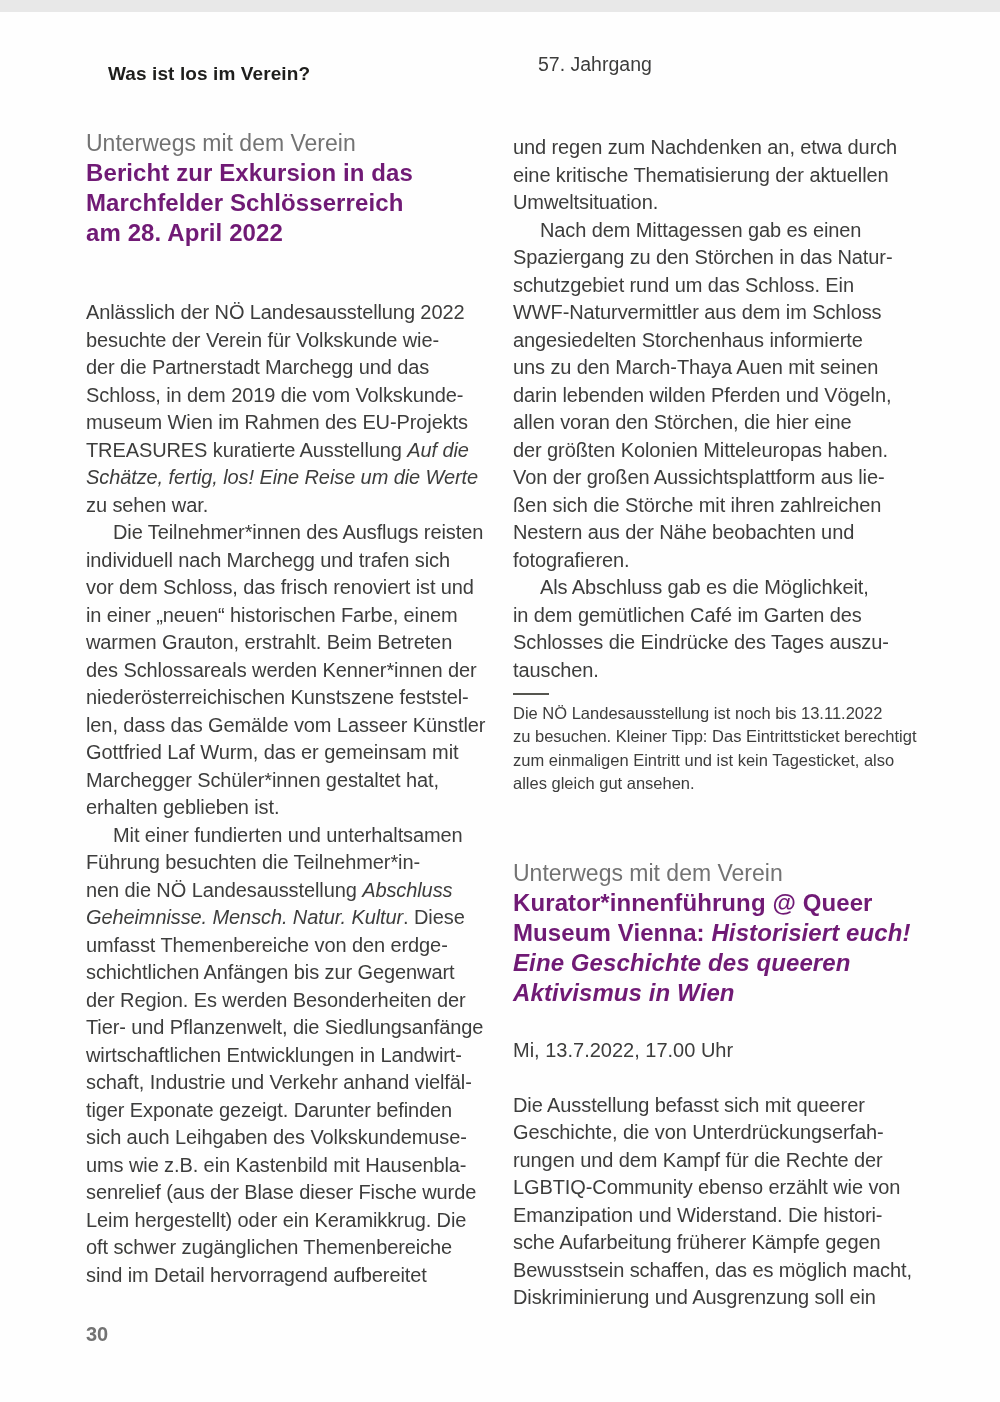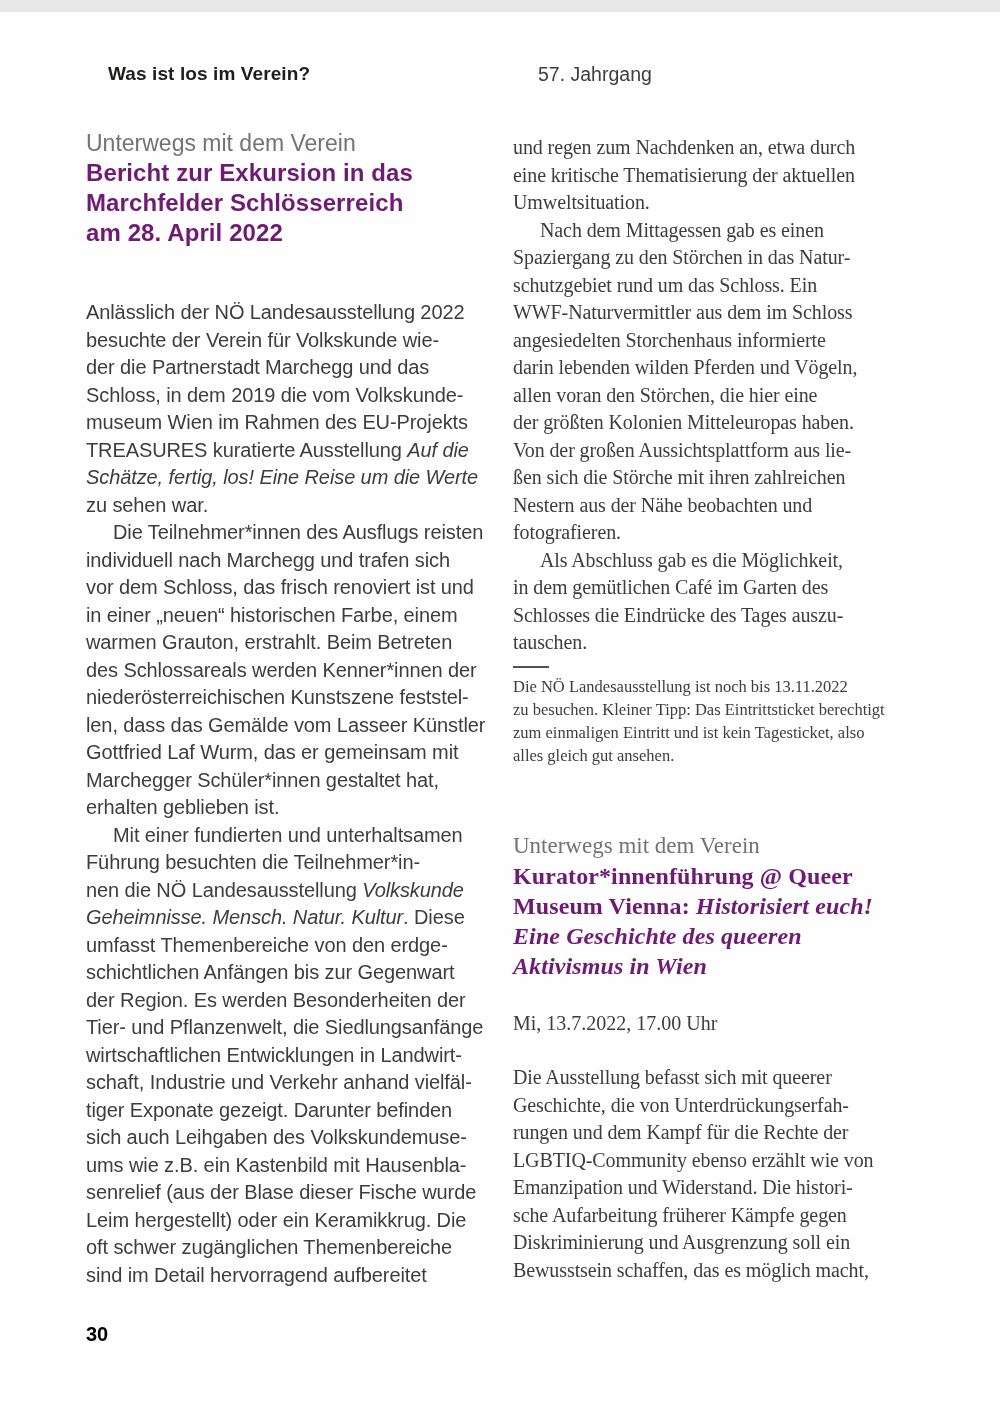--- a/index.html
+++ b/index.html
@@ -10,26 +10,26 @@
     font-family:"Liberation Sans", sans-serif;
     overflow:hidden;
     margin:12px auto;
   }
   .hdr-left{
     position:absolute;left:108px;top:51px;
     font-size:19px;font-weight:700;color:#1e1e1c;
     letter-spacing:.1px;
   }
   .hdr-right{
-    position:absolute;left:538px;top:51px;
+    position:absolute;left:538px;top:41px;
     font-size:19.5px;font-weight:400;color:#3d3d3c;
   }
   .col{position:absolute;}
   .col-left{left:86px;top:116px;width:402px;}
-  .col-right{left:513px;top:122px;width:420px;font-family:Liberation Serif, serif;}
+  .col-right{left:513px;top:122px;width:420px;}
   .kicker{
     font-size:23px;line-height:30px;
     color:#737373;white-space:nowrap;
   }
   .title .line{
     font-size:24px;line-height:30px;font-weight:700;
     color:#701a75;white-space:nowrap;letter-spacing:.1px;
   }
   .bodyblock{margin-top:51px;}
   .para .line{
@@ -47,21 +47,21 @@
     color:#3d3d3c;white-space:nowrap;
   }
   .kicker2{margin-top:63px;}
   .date{
     margin-top:29px;font-size:20px;line-height:27.5px;
     color:#3d3d3c;white-space:nowrap;
   }
   .bodyblock2{margin-top:27px;}
   .pagenum{
     position:absolute;left:86px;top:1311px;
-    font-size:20px;font-weight:700;color:#000000;
+    font-size:20px;font-weight:700;color:#737373;
   }
   .run-i{font-style:italic;}
   .run-b{font-weight:700;}
 </style>
 </head>
 <body>
 
 <div class="page">
 
   <div class="hdr-left">Was ist los im Verein?</div>
@@ -94,21 +94,21 @@
           <div class="line"><span>des Schlossareals werden Kenner*innen der</span></div>
           <div class="line"><span>niederösterreichischen Kunstszene feststel-</span></div>
           <div class="line"><span>len, dass das Gemälde vom Lasseer Künstler</span></div>
           <div class="line"><span>Gottfried Laf Wurm, das er gemeinsam mit</span></div>
           <div class="line"><span>Marchegger Schüler*innen gestaltet hat,</span></div>
           <div class="line"><span>erhalten geblieben ist.</span></div>
         </div>
         <div class="para">
           <div class="line indent"><span>Mit einer fundierten und unterhaltsamen</span></div>
           <div class="line"><span>Führung besuchten die Teilnehmer*in-</span></div>
-          <div class="line"><span>nen die NÖ Landesausstellung </span><span class="run-i">Volkskunde</span></div>
+          <div class="line"><span>nen die NÖ Landesausstellung </span><span class="run-i">Abschluss</span></div>
           <div class="line"><span class="run-i">Geheimnisse. Mensch. Natur. Kultur</span><span>. Diese</span></div>
           <div class="line"><span>umfasst Themenbereiche von den erdge-</span></div>
           <div class="line"><span>schichtlichen Anfängen bis zur Gegenwart</span></div>
           <div class="line"><span>der Region. Es werden Besonderheiten der</span></div>
           <div class="line"><span>Tier- und Pflanzenwelt, die Siedlungsanfänge</span></div>
           <div class="line"><span>wirtschaftlichen Entwicklungen in Landwirt-</span></div>
           <div class="line"><span>schaft, Industrie und Verkehr anhand vielfäl-</span></div>
           <div class="line"><span>tiger Exponate gezeigt. Darunter befinden</span></div>
           <div class="line"><span>sich auch Leihgaben des Volkskundemuse-</span></div>
           <div class="line"><span>ums wie z.B. ein Kastenbild mit Hausenbla-</span></div>
@@ -126,20 +126,21 @@
           <div class="line"><span>und regen zum Nachdenken an, etwa durch</span></div>
           <div class="line"><span>eine kritische Thematisierung der aktuellen</span></div>
           <div class="line"><span>Umweltsituation.</span></div>
         </div>
         <div class="para">
           <div class="line indent"><span>Nach dem Mittagessen gab es einen</span></div>
           <div class="line"><span>Spaziergang zu den Störchen in das Natur-</span></div>
           <div class="line"><span>schutzgebiet rund um das Schloss. Ein</span></div>
           <div class="line"><span>WWF-Naturvermittler aus dem im Schloss</span></div>
           <div class="line"><span>angesiedelten Storchenhaus informierte</span></div>
+          <div class="line"><span>uns zu den March-Thaya Auen mit seinen</span></div>
           <div class="line"><span>darin lebenden wilden Pferden und Vögeln,</span></div>
           <div class="line"><span>allen voran den Störchen, die hier eine</span></div>
           <div class="line"><span>der größten Kolonien Mitteleuropas haben.</span></div>
           <div class="line"><span>Von der großen Aussichtsplattform aus lie-</span></div>
           <div class="line"><span>ßen sich die Störche mit ihren zahlreichen</span></div>
           <div class="line"><span>Nestern aus der Nähe beobachten und</span></div>
           <div class="line"><span>fotografieren.</span></div>
         </div>
         <div class="para">
           <div class="line indent"><span>Als Abschluss gab es die Möglichkeit,</span></div>
@@ -164,21 +165,21 @@
       </div>
     <div class="date">Mi, 13.7.2022, 17.00 Uhr</div>
     <div class="bodyblock2">
         <div class="para">
           <div class="line"><span>Die Ausstellung befasst sich mit queerer</span></div>
           <div class="line"><span>Geschichte, die von Unterdrückungserfah-</span></div>
           <div class="line"><span>rungen und dem Kampf für die Rechte der</span></div>
           <div class="line"><span>LGBTIQ-Community ebenso erzählt wie von</span></div>
           <div class="line"><span>Emanzipation und Widerstand. Die histori-</span></div>
           <div class="line"><span>sche Aufarbeitung früherer Kämpfe gegen</span></div>
+          <div class="line"><span>Bewusstsein schaffen, das es möglich macht,</span></div>
           <div class="line"><span>Diskriminierung und Ausgrenzung soll ein</span></div>
-          <div class="line"><span>Bewusstsein schaffen, das es möglich macht,</span></div>
         </div>
       </div>
   </div>
 
   <div class="pagenum">30</div>
 
 </div>
 
 </body></html>

